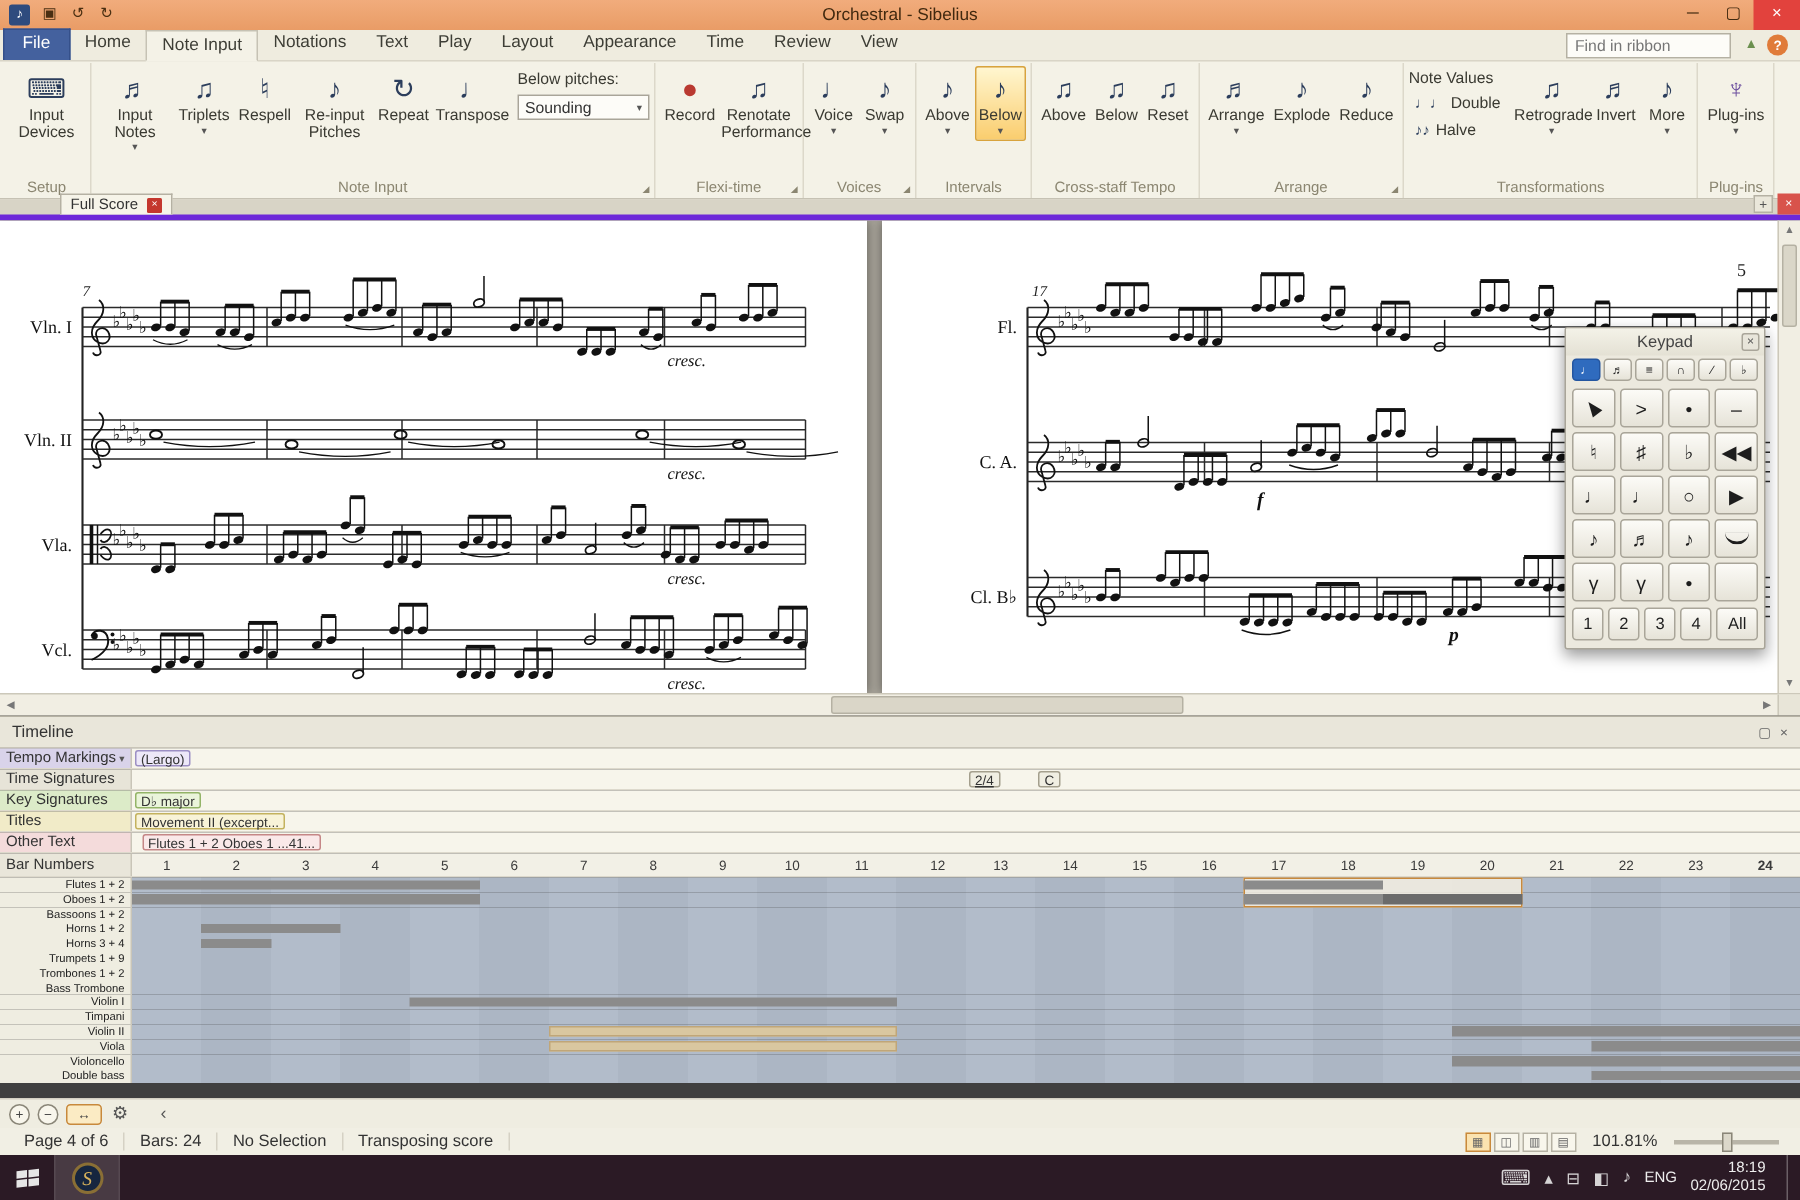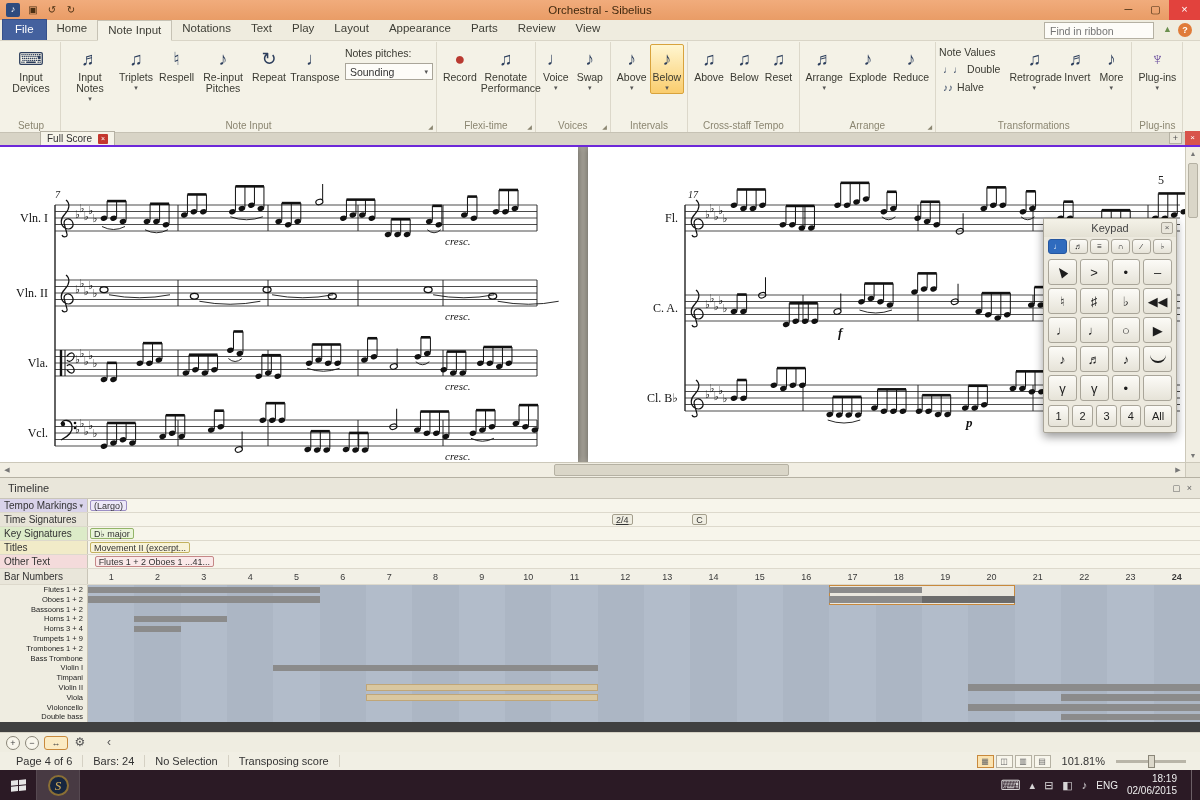--- a/index.html
+++ b/index.html
@@ -40,21 +40,21 @@
 .ipcol{display:flex;flex-direction:column;margin-left:4px;padding-top:3px}
 .iplbl{font-size:10.5px;color:#3A3A32}
 .ipsel{margin-top:4px;width:88px;height:17px;background:#FDFCF8;border:1px solid #A9A599;font-size:10.5px;color:#333;display:flex;align-items:center;padding:0 4px;justify-content:space-between}
 .ipcaret{font-size:7px;color:#555}
 .nvcol{display:flex;flex-direction:column;margin-right:4px;padding-top:2px}
 .nvhead{font-size:10.5px;color:#3A3A32;margin-bottom:2px}
 .nvbtn{display:flex;align-items:center;gap:4px;font-size:10.5px;color:#3A3A32;padding:2px 3px;border:1px solid transparent;border-radius:2px}
 .nvic{font-size:10px;color:#2C3E5C}
 
 
-.doctabs{height:14px;background:#D8D4C6;border-bottom:2px solid #6d28d9;display:flex;align-items:flex-end;position:relative}
+.doctabs{height:14px;background:#D8D4C6;border-bottom:4px solid #6d28d9;display:flex;align-items:flex-end;position:relative}
 .doctab{margin-left:40px;height:14px;background:#F6F4E9;border:1px solid #B5B1A3;border-bottom:none;display:flex;align-items:center;gap:6px;padding:0 6px;font-size:10px;color:#333}
 .dt-close{width:10px;height:10px;background:#C4372E;color:#fff;font-size:7px;line-height:10px;text-align:center;border-radius:1px}
 .dt-add{position:absolute;right:18px;bottom:1px;width:13px;height:12px;border:1px solid #B5B1A3;background:#EAE7DA;font-size:9px;line-height:10px;text-align:center;color:#555}
 .dt-x{position:absolute;right:0;bottom:0;width:15px;height:14px;background:#D8534B;color:#fff;font-size:8px;line-height:14px;text-align:center}
 
 
 .score{position:relative;height:315px;background:#A8A49A;overflow:hidden}
 .page{position:absolute;top:0;bottom:0;background:#FFFFFF;box-shadow:0 0 7px rgba(0,0,0,0.45)}
 .page.left{left:0;width:578px}
 .page.right{left:588px;width:612px}
@@ -159,21 +159,21 @@
 
   <div class="ribtabs">
     <div class="rtab file">File</div>
       <div class="rtab">Home</div>
       <div class="rtab active">Note Input</div>
       <div class="rtab">Notations</div>
       <div class="rtab">Text</div>
       <div class="rtab">Play</div>
       <div class="rtab">Layout</div>
       <div class="rtab">Appearance</div>
-      <div class="rtab">Parts</div>
+      <div class="rtab">Time</div>
       <div class="rtab">Review</div>
       <div class="rtab">View</div>
       <input class="findbox" placeholder="Find in ribbon" style="">
     <div class="rib-min">▲</div>
     <div class="rib-help">?</div>
   </div>
 
   <div class="ribbon">
       <div class="rgroup">
         <div class="rbtns">
@@ -206,21 +206,21 @@
           </div>
           <div class="rbtn">
             <div class="ricon">↻</div>
             <div class="rlbl">Repeat</div>
           </div>
           <div class="rbtn">
             <div class="ricon">♩</div>
             <div class="rlbl">Transpose</div>
           </div>
           <div class="ipcol">
-            <div class="iplbl">Notes pitches:</div>
+            <div class="iplbl">Below pitches:</div>
             <div class="ipsel">
               <span>Sounding</span>
               <span class="ipcaret">▾</span>
             </div>
           </div>
         </div>
         <div class="glabel">Note Input</div>
         <div class="launcher">◢</div>
       </div>
       <div class="rgroup">
@@ -1032,21 +1032,21 @@
           </div>
           <div class="tl-content">
             <div class="chip" style="left: 2px; background: rgb(237, 232, 248); border-color: rgb(156, 143, 196);">(Largo)</div>
           </div>
         </div>
         <div class="tl-row">
           <div class="tl-label" style="background: rgb(231, 228, 216);">
             <span>Time Signatures</span>
           </div>
           <div class="tl-content">
-            <div class="chip" style="left: 524px; background: rgb(240, 238, 226); border-color: rgb(164, 159, 141); text-decoration: underline;">2/4</div>
+            <div class="chip" style="left: 558px; background: rgb(240, 238, 226); border-color: rgb(164, 159, 141); text-decoration: underline;">2/4</div>
             <div class="chip" style="left: 604.333px; background: rgb(240, 238, 226); border-color: rgb(164, 159, 141);">C</div>
           </div>
         </div>
         <div class="tl-row">
           <div class="tl-label" style="background: rgb(220, 235, 200);">
             <span>Key Signatures</span>
           </div>
           <div class="tl-content">
             <div class="chip" style="left: 2px; background: rgb(234, 244, 218); border-color: rgb(147, 180, 104);">D♭ major</div>
           </div>

